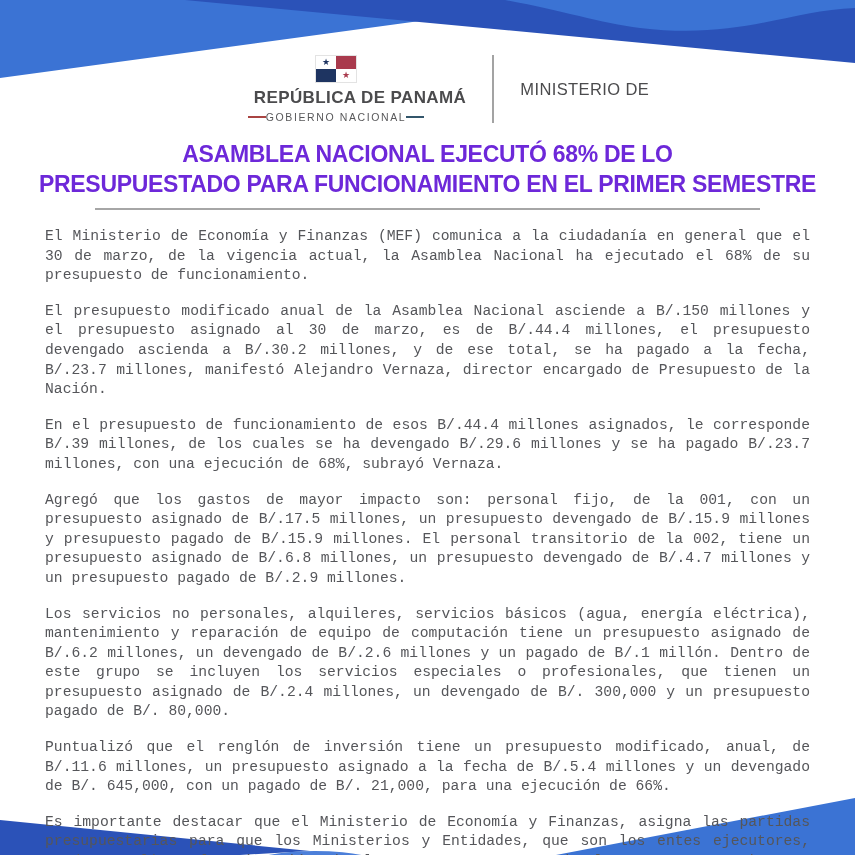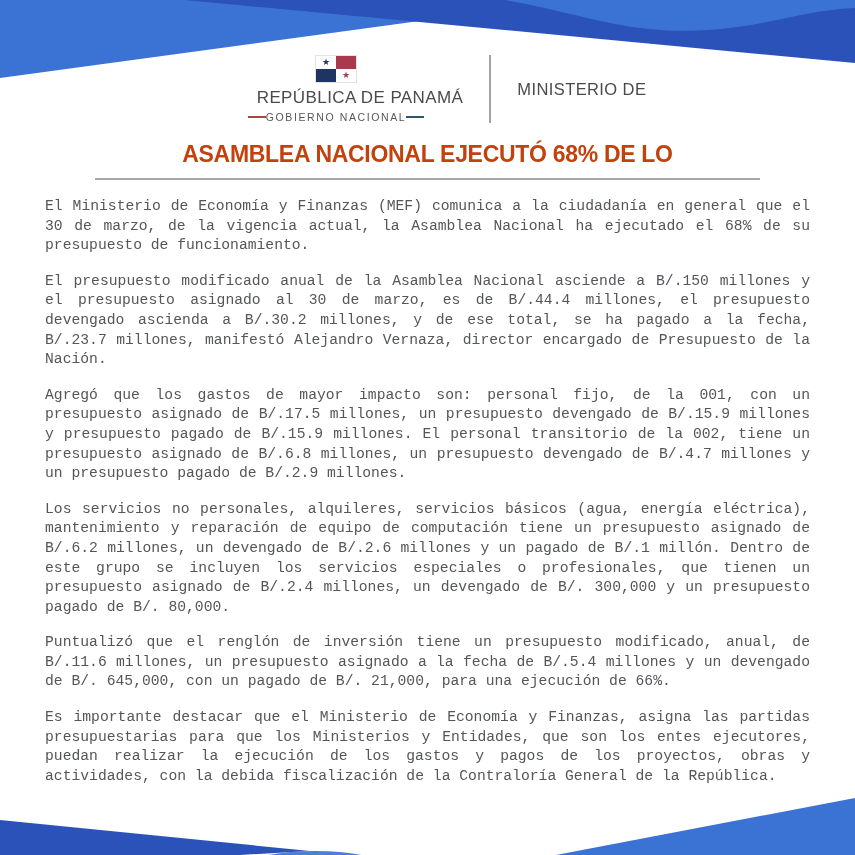--- a/index.html
+++ b/index.html
@@ -32,21 +32,21 @@
     grid-template-rows: 1fr 1fr;
     box-shadow: 0 0 0 1px #e3e3e3;
     margin-bottom: 6px;
   }
   .flag .q { display:flex; align-items:center; justify-content:center; font-size:9px; line-height:1; }
   .q-tl { background:#ffffff; color:var(--flag-blue,#1e3461); }
   .q-tr { background:var(--flag-red,#a93a4d); }
   .q-bl { background:var(--flag-blue,#1e3461); }
   .q-br { background:#ffffff; color:var(--flag-red,#a93a4d); }
   .republic {
-    font-size: 17px; font-weight: normal; letter-spacing: .4px;
+    font-size: 17px; font-weight: bold; letter-spacing: .4px;
     color: #4b4b4d; white-space: nowrap; margin-left: 48px;
   }
   .gobierno {
     margin-top: 3px;
     display:flex; align-items:center; gap:0;
     font-size: 10.5px; letter-spacing: 1.6px; color:#58585a; white-space:nowrap;
   }
   .dash { width:18px; height:2px; }
   .dash-l { background: var(--dash-red,#a94442); }
   .dash-r { background: var(--dash-blue,#33566b); }
@@ -54,21 +54,21 @@
   .ministry {
     font-size: 16.5px; font-weight: normal; letter-spacing:.4px;
     color:#4b4b4d; line-height: 22px; white-space: nowrap;
   }
 
   
   .title-block { margin-top: 16px; text-align:center; position:relative; z-index:2; }
   .title {
     margin:0;
     font-size: 23px; font-weight: bold; letter-spacing:-.3px;
-    color:#c2410c; line-height: 30px;
+    color:#6d28d9; line-height: 30px;
   }
   .title span { display:block; }
   .title-rule {
     width: 665px; height: 0;
     border-bottom: 2px solid #a6a6a6;
     margin: 9px auto 0;
   }
 
   
   .content {
@@ -109,27 +109,29 @@
     </div>
     <div class="divider"></div>
     <div class="ministry">
       <div>MINISTERIO DE</div>
     </div>
   </div>
 
   <div class="title-block">
     <h1 class="title">
       <span>ASAMBLEA NACIONAL EJECUTÓ 68% DE LO</span>
+      <span>PRESUPUESTADO PARA FUNCIONAMIENTO EN EL PRIMER SEMESTRE</span>
     </h1>
     <div class="title-rule"></div>
   </div>
 
   <div class="content">
     <p>El Ministerio de Economía y Finanzas (MEF) comunica a la ciudadanía en general que el 30 de marzo, de la vigencia actual, la Asamblea Nacional ha ejecutado el 68% de su presupuesto de funcionamiento.</p>
     <p>El presupuesto modificado anual de la Asamblea Nacional asciende a B/.150 millones y el presupuesto asignado al 30 de marzo, es de B/.44.4 millones, el presupuesto devengado ascienda a B/.30.2 millones, y de ese total, se ha pagado a la fecha, B/.23.7 millones, manifestó Alejandro Vernaza, director encargado de Presupuesto de la Nación.</p>
+    <p>En el presupuesto de funcionamiento de esos B/.44.4 millones asignados, le corresponde B/.39 millones, de los cuales se ha devengado B/.29.6 millones y se ha pagado B/.23.7 millones, con una ejecución de 68%, subrayó Vernaza.</p>
     <p>Agregó que los gastos de mayor impacto son: personal fijo, de la 001, con un presupuesto asignado de B/.17.5 millones, un presupuesto devengado de B/.15.9 millones y presupuesto pagado de B/.15.9 millones. El personal transitorio de la 002, tiene un presupuesto asignado de B/.6.8 millones, un presupuesto devengado de B/.4.7 millones y un presupuesto pagado de B/.2.9 millones.</p>
     <p>Los servicios no personales, alquileres, servicios básicos (agua, energía eléctrica), mantenimiento y reparación de equipo de computación tiene un presupuesto asignado de B/.6.2 millones, un devengado de B/.2.6 millones y un pagado de B/.1 millón. Dentro de este grupo se incluyen los servicios especiales o profesionales, que tienen un presupuesto asignado de B/.2.4 millones, un devengado de B/. 300,000 y un presupuesto pagado de B/. 80,000.</p>
     <p>Puntualizó que el renglón de inversión tiene un presupuesto modificado, anual, de B/.11.6 millones, un presupuesto asignado a la fecha de B/.5.4 millones y un devengado de B/. 645,000, con un pagado de B/. 21,000, para una ejecución de 66%.</p>
     <p>Es importante destacar que el Ministerio de Economía y Finanzas, asigna las partidas presupuestarias para que los Ministerios y Entidades, que son los entes ejecutores, puedan realizar la ejecución de los gastos y pagos de los proyectos, obras y actividades, con la debida fiscalización de la Contraloría General de la República.</p>
   </div>
 
   <svg class="deco bottom" viewBox="0 0 855 70" preserveAspectRatio="none">
     <path d="M0 35 L310 66 L240 70 L0 70 Z" style="fill:var(--blue-dark,#2b52b8)"></path>
     <ellipse cx="315" cy="83" rx="72" ry="17" style="fill:var(--blue-light,#4c7fd9)"></ellipse>
     <path d="M855 13 L855 70 L556 70 Z" style="fill:var(--blue-bright,#3b73d4)"></path>

